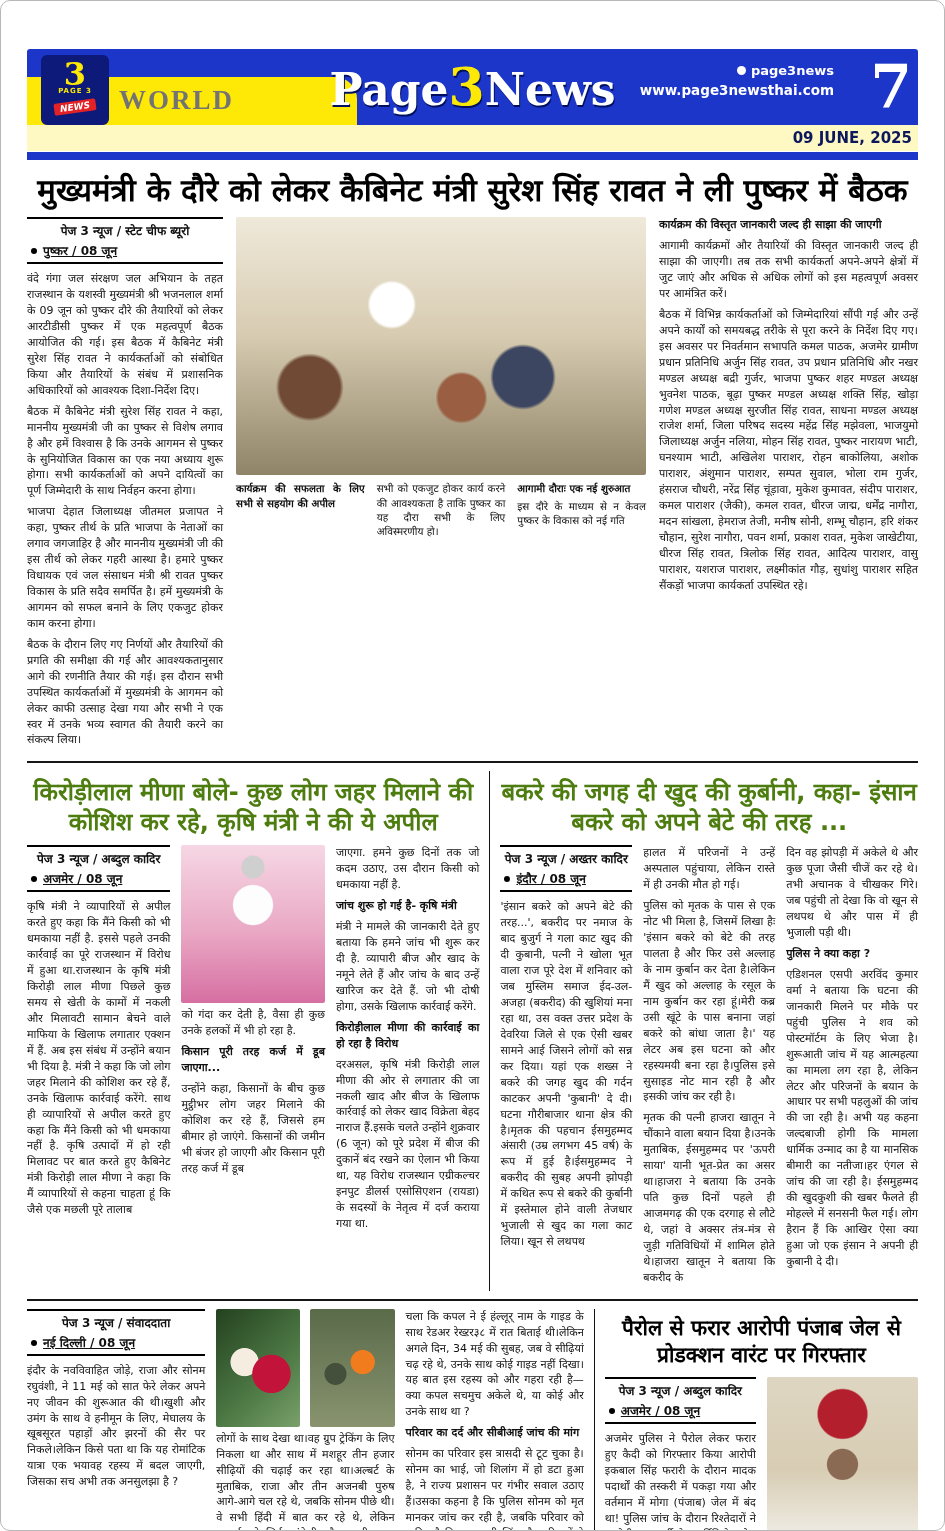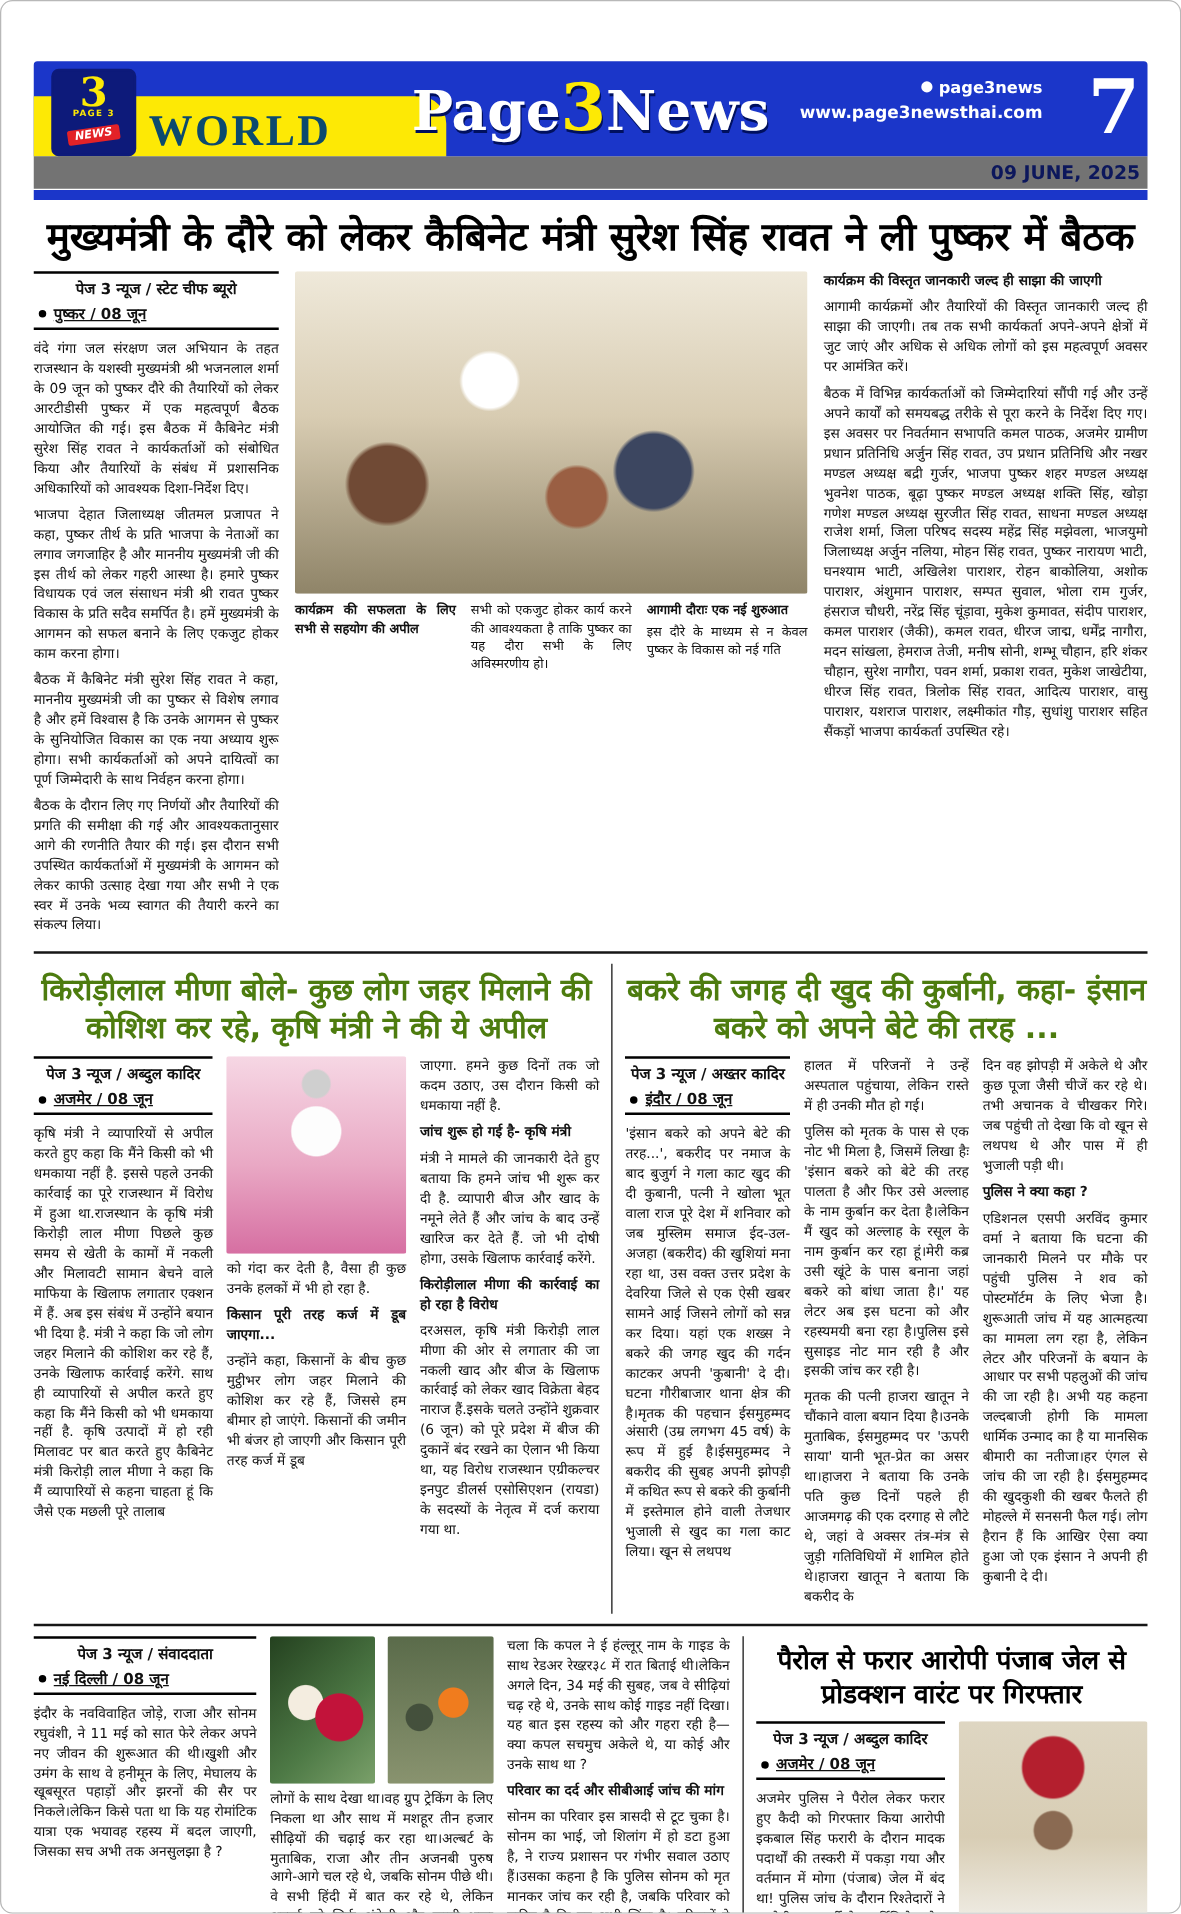--- a/index.html
+++ b/index.html
@@ -10,29 +10,29 @@
     font-family:"DejaVu Sans",sans-serif;color:#111;
   }
   
   .mast{position:relative;margin-top:28px;}
   .band{position:relative;height:76px;background:#1b36c9;border-radius:3px 3px 0 0;}
   .brand-left{position:absolute;left:0;bottom:0;width:330px;height:48px;background:#fde905;border-radius:0 22px 0 0;}
   .logo-box{position:absolute;left:14px;top:-22px;width:64px;height:66px;background:#0d1a7a;border-radius:6px;border:2px solid #0d1a7a;text-align:center;}
   .logo-3{color:#fde905;font-weight:bold;font-size:32px;line-height:34px;font-family:"DejaVu Serif",serif;}
   .logo-page3{color:#fde905;font-size:7px;font-weight:bold;letter-spacing:1px;margin-top:-4px;}
   .logo-news{display:inline-block;background:#e32227;color:#fff;font-size:9px;font-weight:bold;font-style:italic;padding:1px 6px;transform:rotate(-8deg);border-radius:2px;margin-top:2px;}
-  .section-tab{position:absolute;left:92px;top:8px;color:#0c4a6e;font-family:"Liberation Serif",serif;font-weight:bold;font-size:35px;letter-spacing:2px;}
+  .section-tab{position:absolute;left:92px;top:8px;color:#737373;font-family:"Liberation Serif",serif;font-weight:bold;font-size:27px;letter-spacing:2px;}
   .mast-title{position:absolute;left:0;right:0;top:8px;text-align:center;color:#fff;font-family:"DejaVu Serif",serif;font-weight:bold;font-size:44px;line-height:60px;text-shadow:1px 2px 0 #00105e;}
   .mast-title .y3{color:#fde905;font-size:52px;}
   .brand-right{position:absolute;right:84px;top:14px;text-align:right;color:#fff;}
   .social-line{font-size:13px;font-weight:bold;}
   .social-dot{display:inline-block;width:9px;height:9px;border-radius:50%;background:#fff;margin-right:5px;}
   .website{font-size:13.5px;font-weight:bold;margin-top:4px;}
   .pagenum{position:absolute;right:6px;top:2px;color:#fff;font-size:60px;font-weight:bold;font-family:"DejaVu Serif",serif;}
-  .date-strip{height:26px;background:#737373;text-align:right;font-weight:bold;color:#0c175c;font-size:15px;line-height:26px;padding-right:6px;}
+  .date-strip{height:26px;background:#fef9c3;text-align:right;font-weight:bold;color:#0c175c;font-size:15px;line-height:26px;padding-right:6px;}
   .blue-rule{height:8px;background:#1b36c9;margin-top:1px;}
   
   .headline-xl{font-size:31px;font-weight:800;text-align:center;margin:12px 0 8px 0;line-height:1.2;color:#000;}
   .headline-lg{font-size:24px;font-weight:800;text-align:center;margin:6px 0 8px 0;line-height:1.25;color:#4d7c0f;}
   .headline-md{font-size:21px;font-weight:800;text-align:center;margin:6px 0 8px 0;line-height:1.3;color:#000;}
   p.body{font-size:11px;line-height:1.45;text-align:justify;margin:0 0 5px 0;}
   p.bold-sub{font-weight:bold;}
   .byline-box{border-top:2px solid #000;border-bottom:2px solid #000;padding:3px 2px;margin-bottom:7px;}
   .byline{font-size:12px;font-weight:bold;text-align:center;}
   .dateline{font-size:12px;font-weight:bold;margin-top:3px;text-decoration:underline;}
@@ -103,22 +103,22 @@
 
   <section>
     <h1 class="headline-xl">मुख्यमंत्री के दौरे को लेकर कैबिनेट मंत्री  सुरेश सिंह रावत ने ली पुष्कर में बैठक</h1>
     <div class="a1-grid">
       <div>
         <div class="byline-box">
           <div class="byline">पेज 3 न्यूज / स्टेट चीफ ब्यूरो</div>
           <div class="dateline"><span class="dot"></span><span>पुष्कर / 08 जून</span></div>
         </div>
         <p class="body">वंदे गंगा जल संरक्षण जल अभियान के तहत राजस्थान के यशस्वी मुख्यमंत्री श्री भजनलाल शर्मा के 09 जून को पुष्कर दौरे की तैयारियों को लेकर आरटीडीसी पुष्कर में एक महत्वपूर्ण बैठक आयोजित की गई। इस बैठक में कैबिनेट मंत्री सुरेश सिंह रावत ने कार्यकर्ताओं को संबोधित किया और तैयारियों के संबंध में प्रशासनिक अधिकारियों को आवश्यक दिशा-निर्देश दिए।</p>
+        <p class="body">बैठक में कैबिनेट मंत्री सुरेश सिंह रावत ने कहा, माननीय मुख्यमंत्री जी का पुष्कर से विशेष लगाव है और हमें विश्वास है कि उनके आगमन से पुष्कर के सुनियोजित विकास का एक नया अध्याय शुरू होगा। सभी कार्यकर्ताओं को अपने दायित्वों का पूर्ण जिम्मेदारी के साथ निर्वहन करना होगा।</p>
         <p class="body">भाजपा देहात जिलाध्यक्ष जीतमल प्रजापत ने कहा, पुष्कर तीर्थ के प्रति भाजपा के नेताओं का लगाव जगजाहिर है और माननीय मुख्यमंत्री जी की इस तीर्थ को लेकर गहरी आस्था है। हमारे पुष्कर विधायक एवं जल संसाधन मंत्री श्री रावत पुष्कर विकास के प्रति सदैव समर्पित है। हमें मुख्यमंत्री के आगमन को सफल बनाने के लिए एकजुट होकर काम करना होगा।</p>
-        <p class="body">बैठक में कैबिनेट मंत्री सुरेश सिंह रावत ने कहा, माननीय मुख्यमंत्री जी का पुष्कर से विशेष लगाव है और हमें विश्वास है कि उनके आगमन से पुष्कर के सुनियोजित विकास का एक नया अध्याय शुरू होगा। सभी कार्यकर्ताओं को अपने दायित्वों का पूर्ण जिम्मेदारी के साथ निर्वहन करना होगा।</p>
         <p class="body">बैठक के दौरान लिए गए निर्णयों और तैयारियों की प्रगति की समीक्षा की गई और आवश्यकतानुसार आगे की रणनीति तैयार की गई। इस दौरान सभी उपस्थित कार्यकर्ताओं में मुख्यमंत्री के आगमन को लेकर काफी उत्साह देखा गया और सभी ने एक स्वर में उनके भव्य स्वागत की तैयारी करने का संकल्प लिया।</p>
       </div>
       <div>
         <div class="photo photo-meeting"></div>
         <div class="caption-cols">
           <p class="cap bold-sub">कार्यक्रम की सफलता के लिए सभी से सहयोग की अपील</p>
           <p class="cap">सभी को एकजुट होकर कार्य करने की आवश्यकता है ताकि पुष्कर का यह दौरा सभी के लिए अविस्मरणीय हो।</p>
           <p class="cap bold-sub">आगामी दौराः एक नई शुरुआत</p>
           <p class="cap">इस दौरे के माध्यम से न केवल पुष्कर के विकास को नई गति</p>
         </div>

